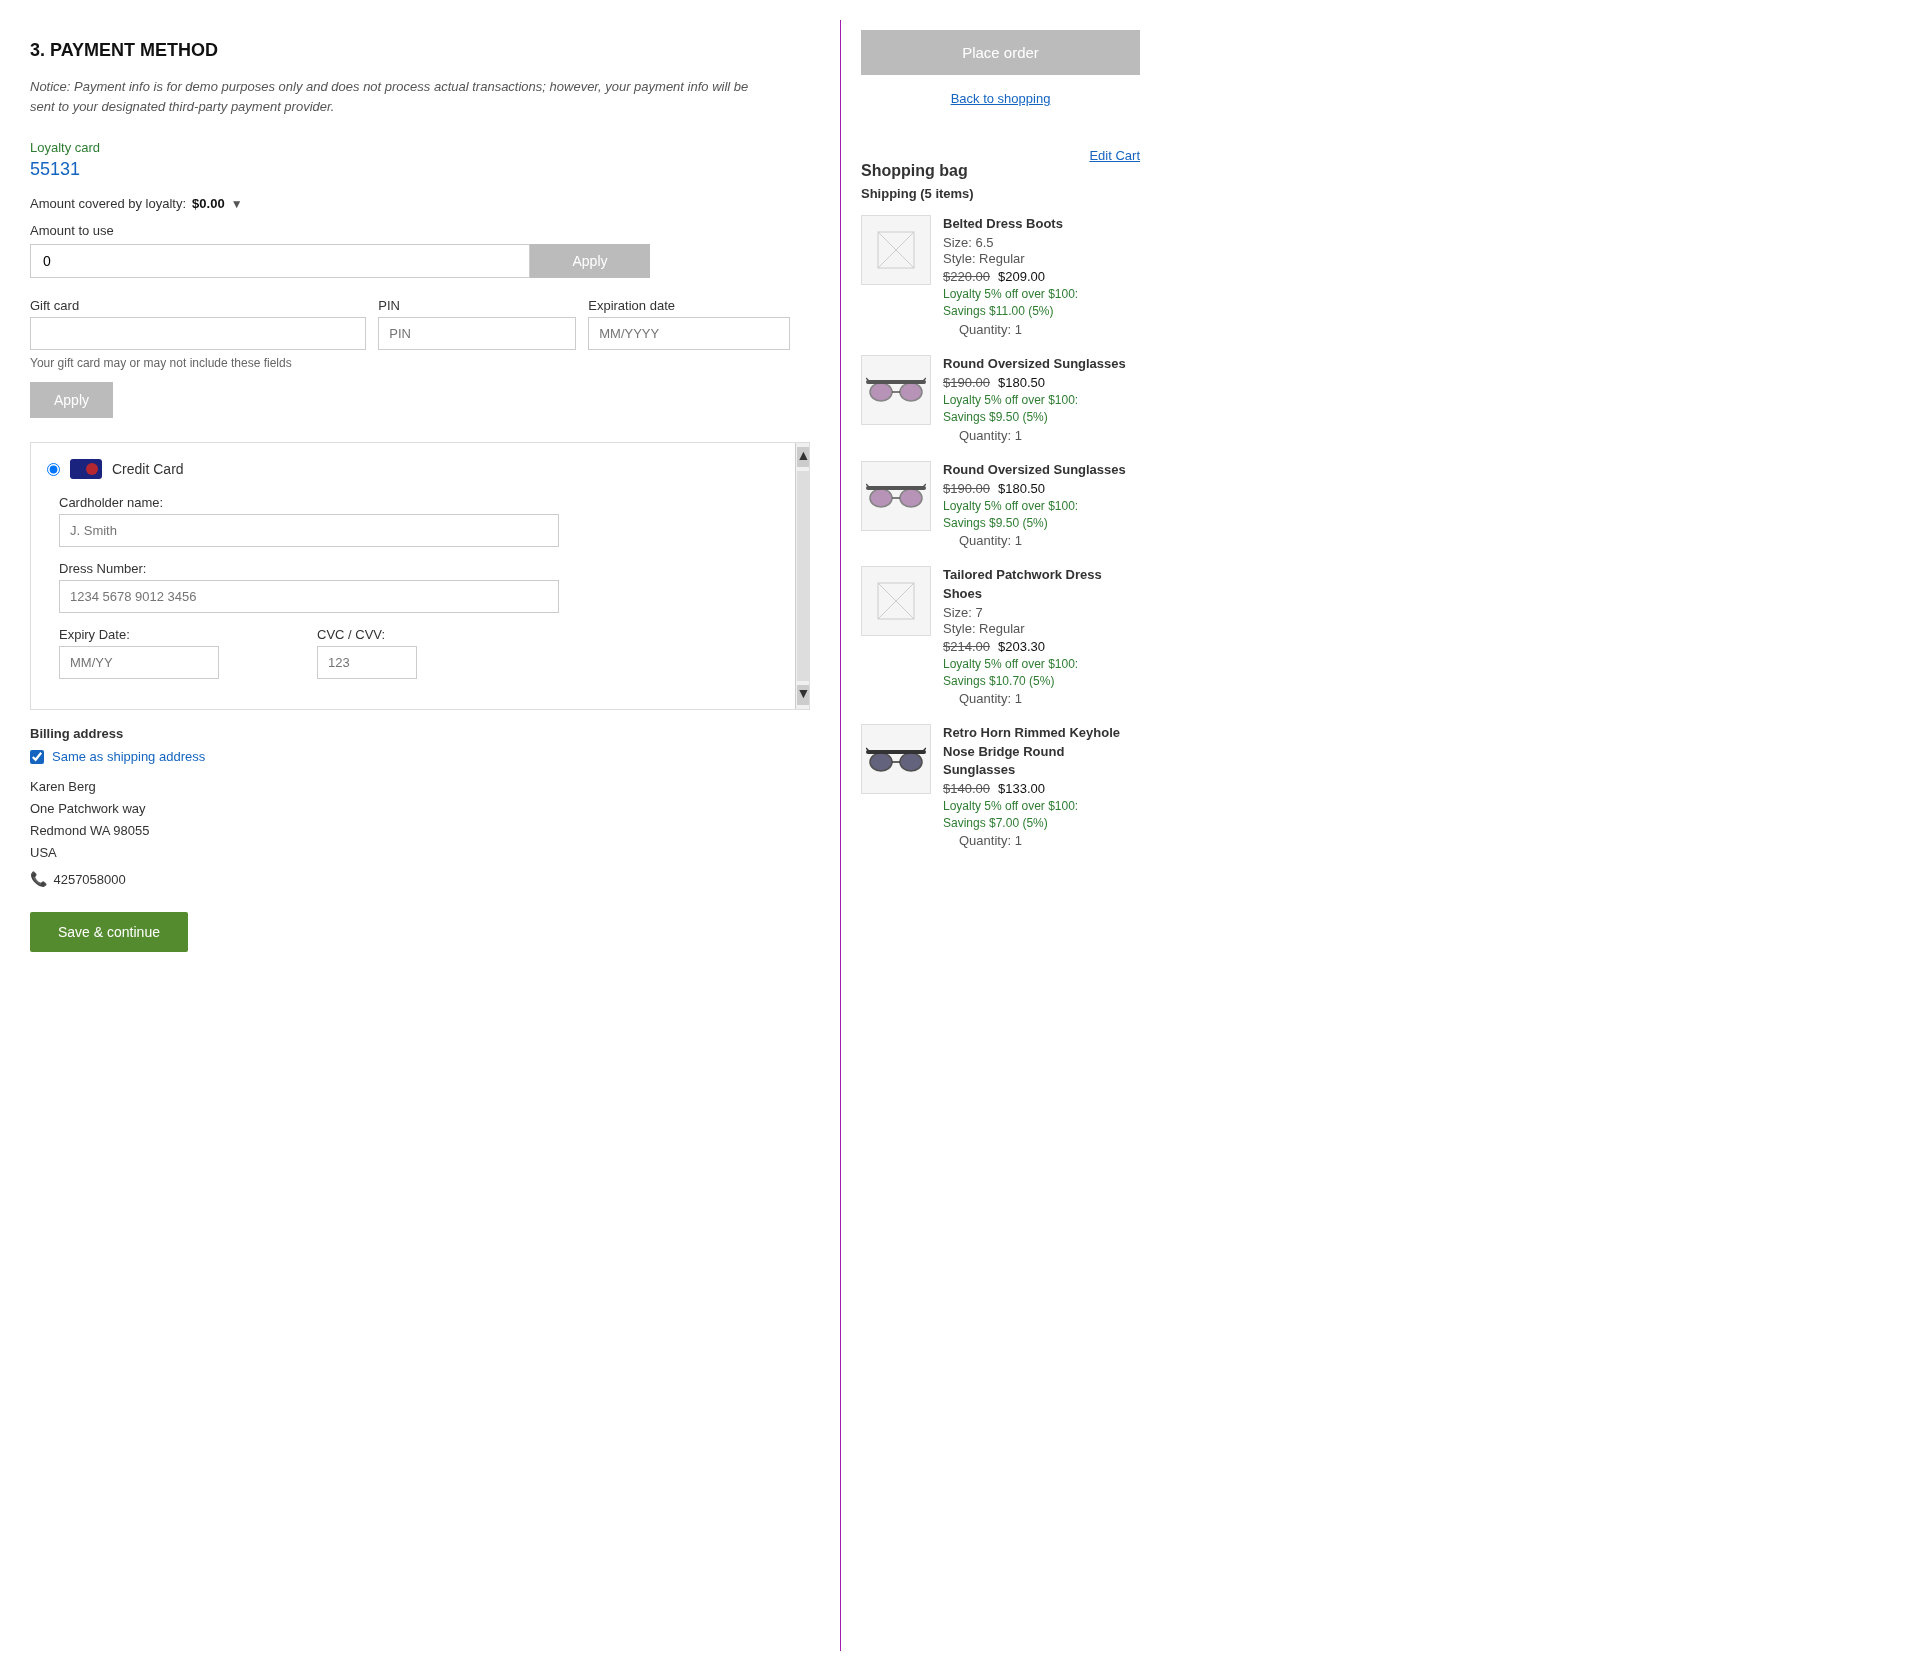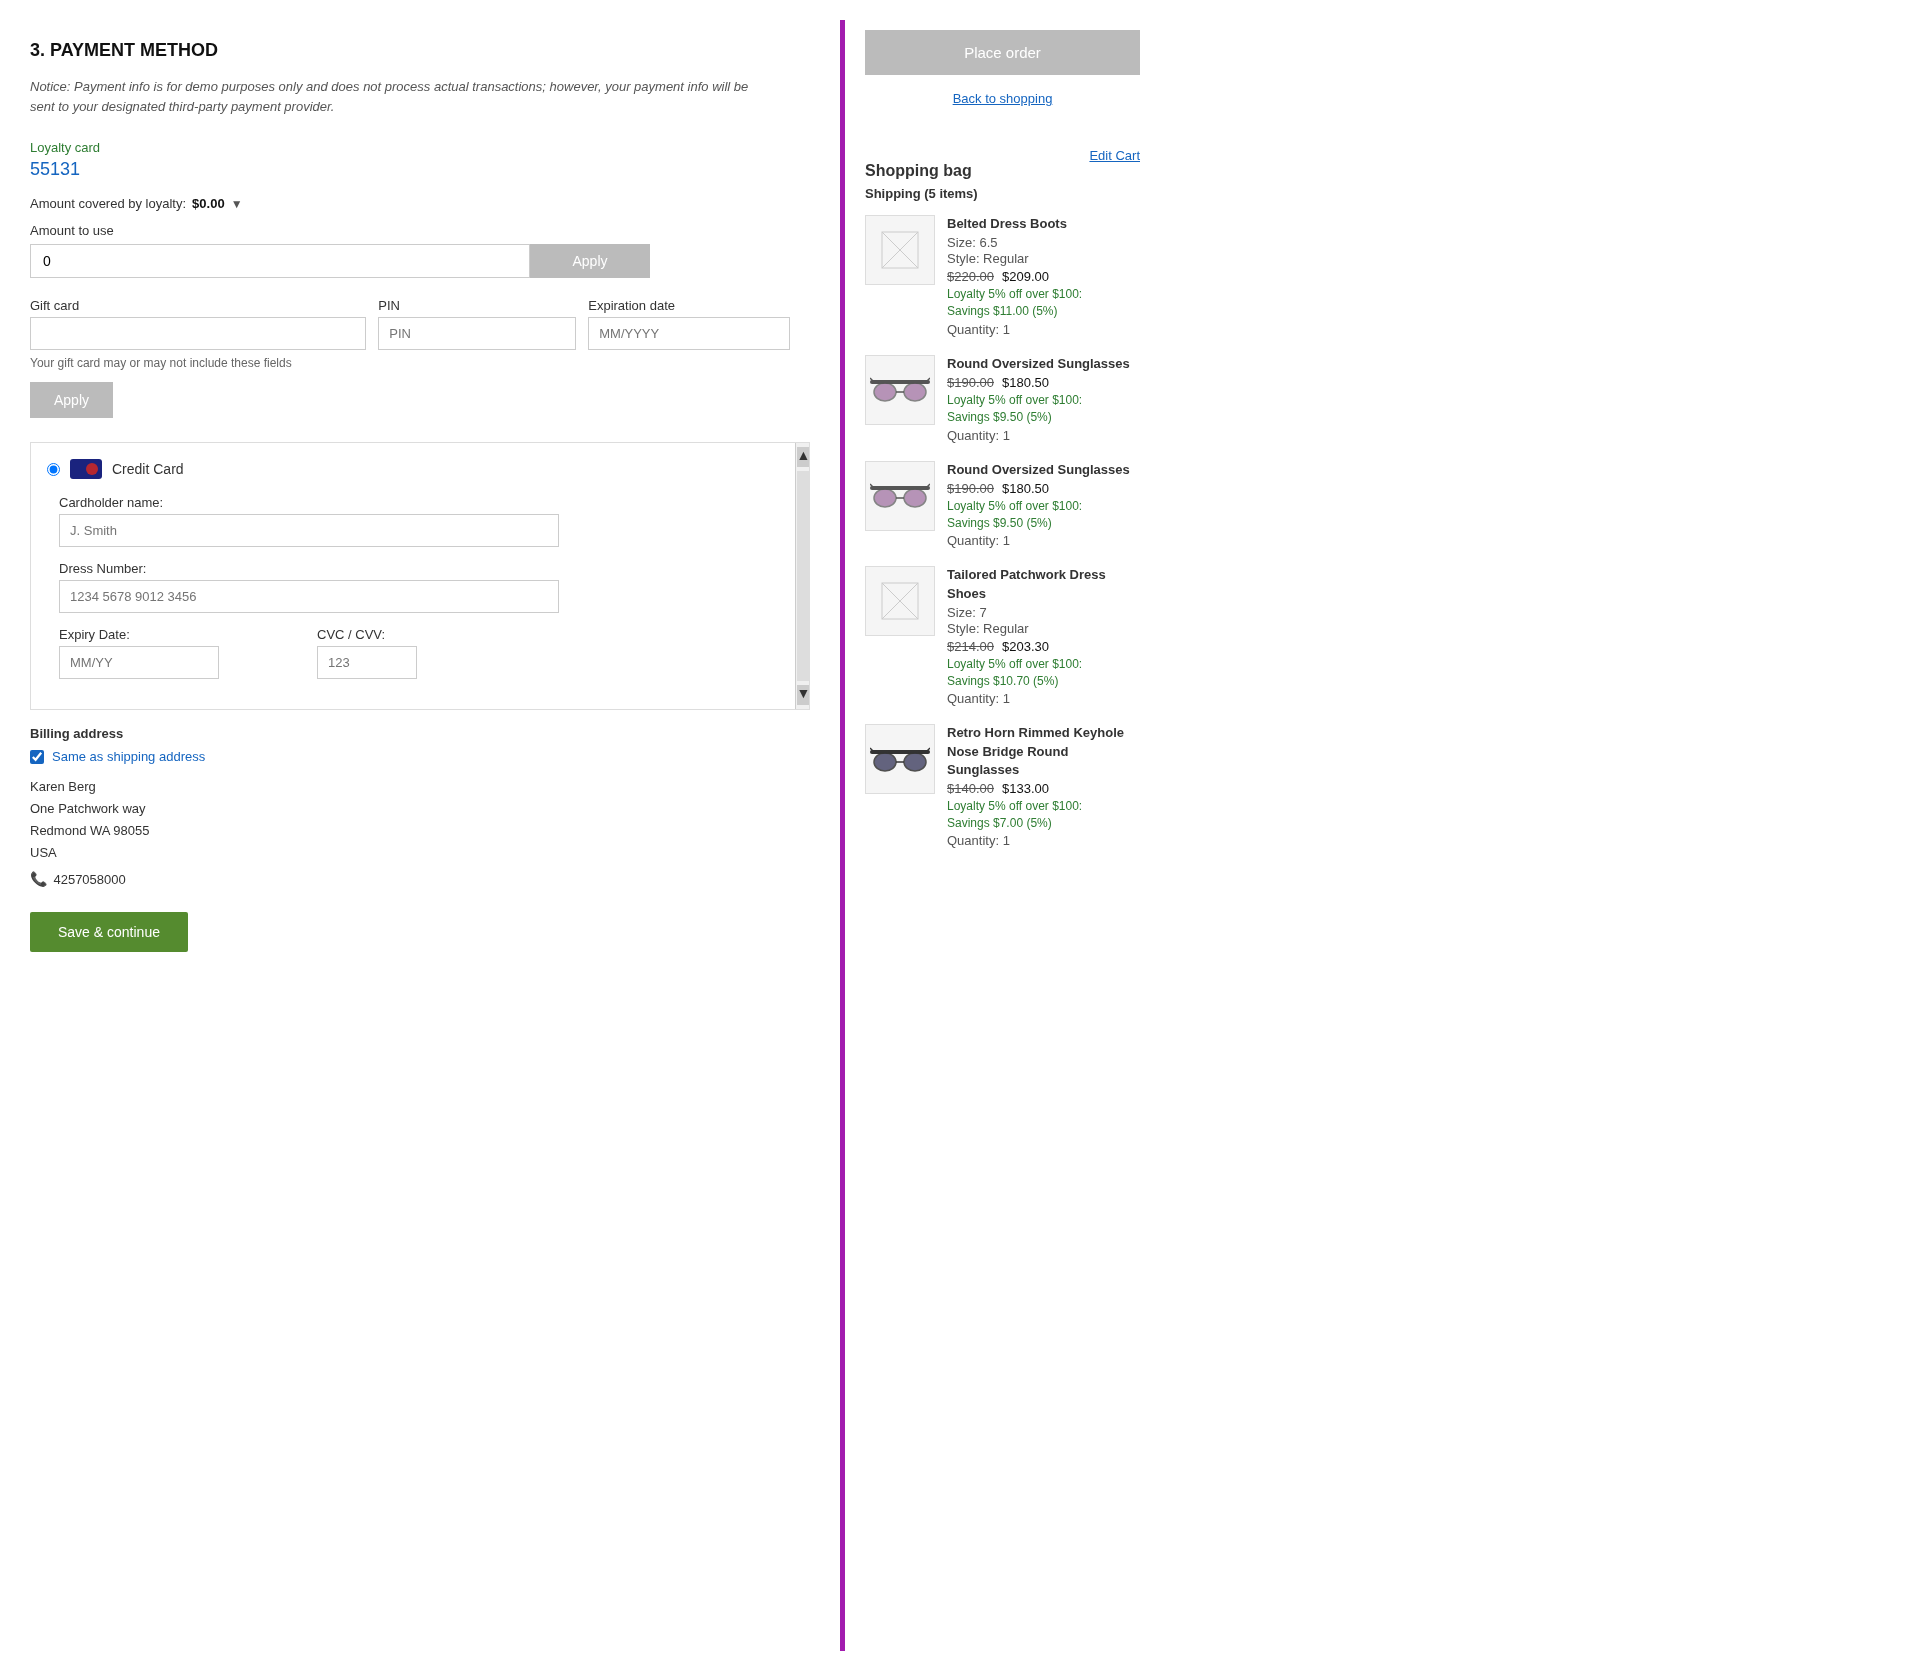--- a/index.html
+++ b/index.html
@@ -1,19 +1,19 @@
 <!DOCTYPE html>
 <html><head>
   <meta charset="utf-8">
   <style>
     * { box-sizing: border-box; margin: 0; padding: 0; }
     body { font-family: 'Segoe UI', Arial, sans-serif; font-size: 14px; color: #333; background: #fff; }
     .page-wrapper { display: flex; max-width: 1906px; min-height: 1671px; padding: 20px; }
     .main-content { flex: 1; max-width: 820px; padding: 20px 10px; }
-    .sidebar { width: 320px; padding: 10px 20px; border-left: 5px solid #a21caf; }
+    .sidebar { width: 320px; padding: 10px 20px; border-left: 1px solid #a21caf; }
 
     
     .section-title { font-size: 18px; font-weight: bold; margin-bottom: 16px; color: #111; }
     .notice { font-style: italic; color: #555; font-size: 13px; line-height: 1.5; margin-bottom: 24px; max-width: 740px; }
 
     .loyalty-section { margin-bottom: 20px; }
     .loyalty-label { color: #2e7d32; font-size: 13px; margin-bottom: 4px; }
     .loyalty-number { font-size: 18px; font-weight: 500; margin-bottom: 16px; }
     .loyalty-number span { color: #1565c0; }
     .amount-covered { font-size: 13px; margin-bottom: 12px; display: flex; align-items: center; gap: 6px; }
@@ -73,21 +73,21 @@
     .cart-item { display: flex; gap: 12px; margin-bottom: 18px; }
     .item-img { width: 70px; height: 70px; border: 1px solid #ddd; display: flex; align-items: center; justify-content: center; flex-shrink: 0; background: #f5f5f5; overflow: hidden; }
     .item-details { flex: 1; font-size: 13px; }
     .item-name { font-weight: bold; font-size: 13px; line-height: 1.4; margin-bottom: 2px; }
     .item-size { color: #555; margin-bottom: 1px; }
     .item-style { color: #555; margin-bottom: 3px; }
     .price-row { display: flex; gap: 8px; align-items: center; margin-bottom: 2px; text-align: right; }
     .price-original { text-decoration: line-through; color: #555; }
     .price-sale { color: #111; font-weight: 500; }
     .loyalty-saving { color: #2e7d32; font-size: 12px; line-height: 1.4; margin-bottom: 2px; }
-    .item-qty { color: #555; }
+    .item-qty { color: #555; margin-left: 16px; }
   </style>
 </head>
 <body>
 
 <div class="page-wrapper">
 
   <div class="main-content">
     <h2 class="section-title">3. PAYMENT METHOD</h2>
     <p class="notice">Notice: Payment info is for demo purposes only and does not process actual transactions; however, your payment info will be sent to your designated third-party payment provider.</p>
 

